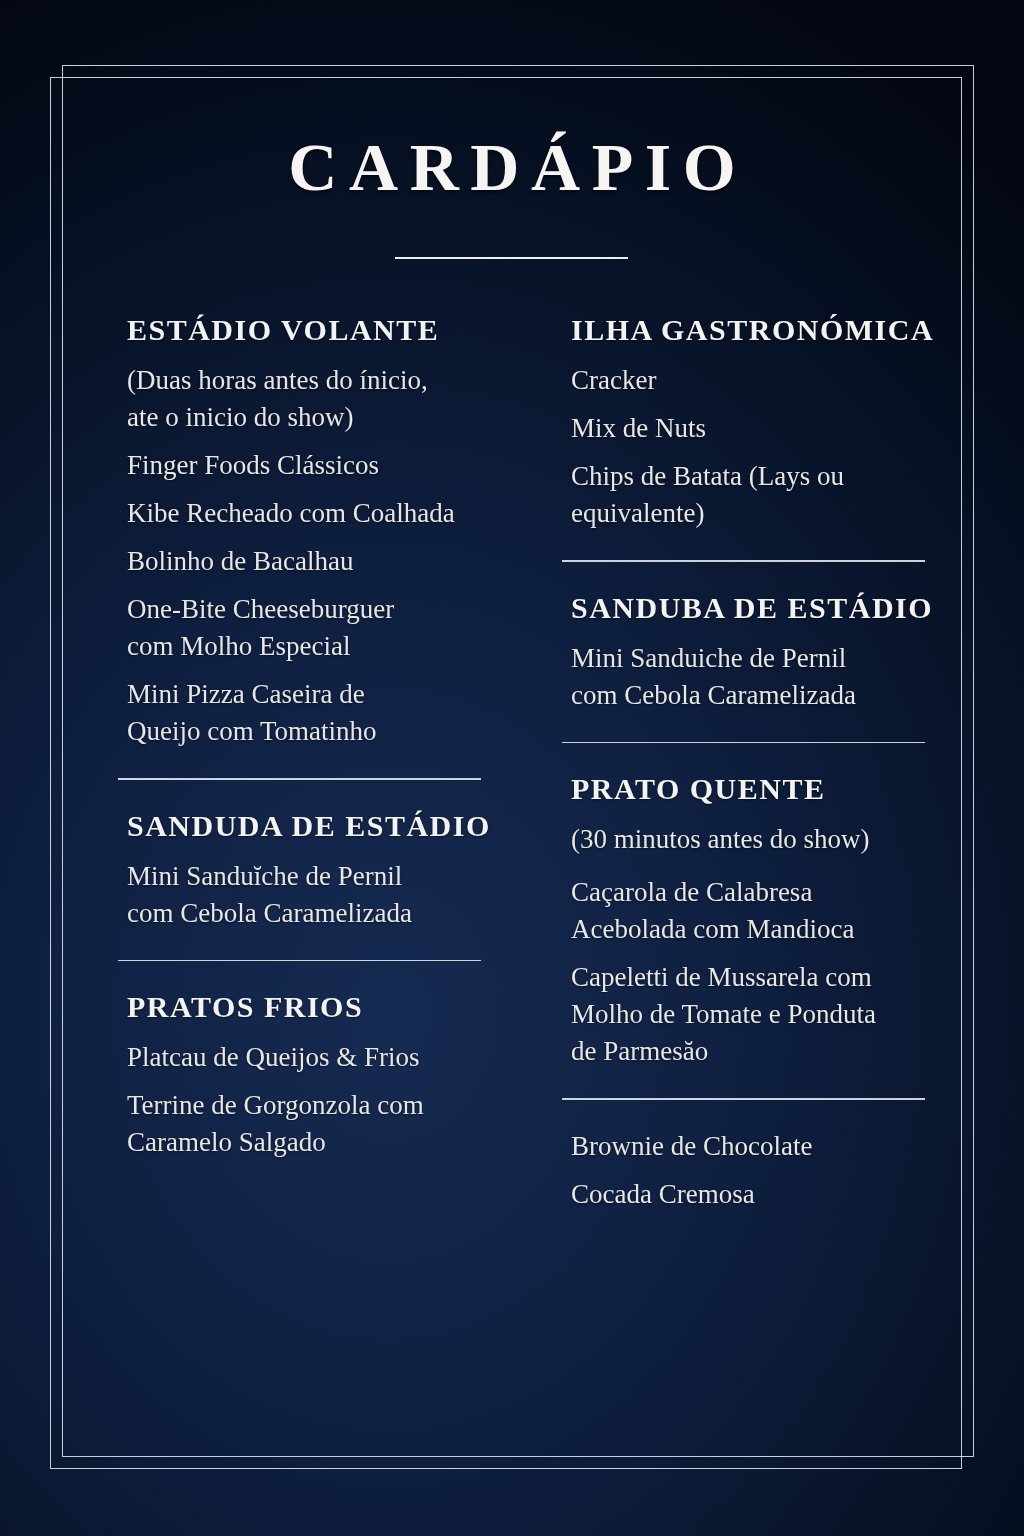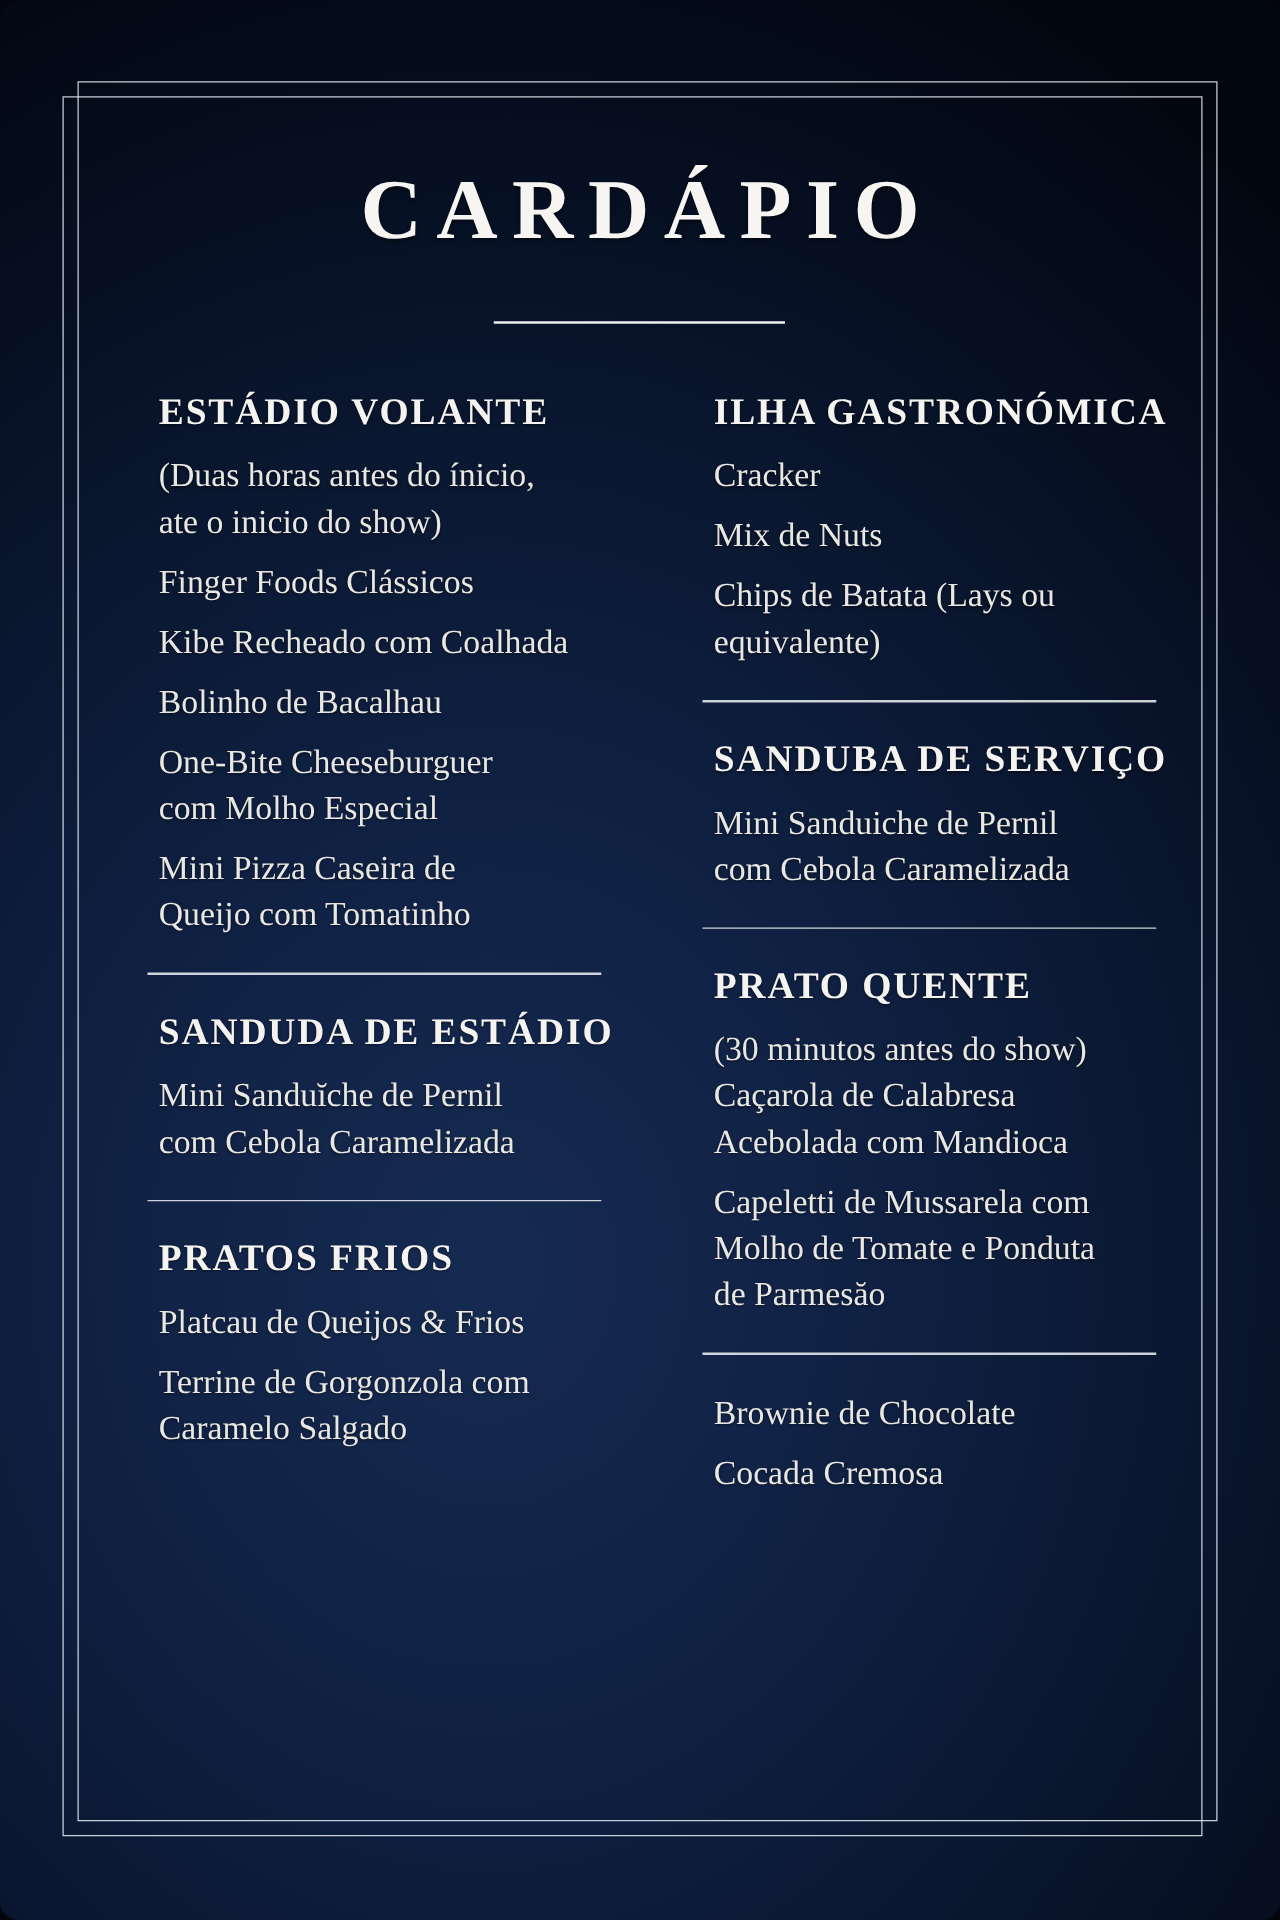--- a/index.html
+++ b/index.html
@@ -10,21 +10,20 @@
     overflow:hidden;
     background:
       radial-gradient(95% 75% at 38% 66%,
         #162b52 0%,
         #0f2042 34%,
         #0a1730 58%,
         #050d1d 82%,
         #020610 100%);
     font-family:"Liberation Serif","DejaVu Serif",serif;
     color:#eae8e3;
-    border-radius:15px;
   }
   
   .frame {
     position:absolute;
     width:912px;
     height:1392px;
     border:1.5px solid rgba(226,233,241,0.88);
     box-sizing:border-box;
     pointer-events:none;
   }
@@ -70,21 +69,21 @@
   }
   .section-subtitle, .menu-item {
     margin:0 0 11px 0;
     font-size:27px;
     line-height:37px;
     font-weight:400;
     color:#e9e7e2;
     white-space:pre-line;
     text-shadow:0 1px 2px rgba(0,0,0,0.5);
   }
-  .section-subtitle.tight { margin-bottom:0; }
+  .section-subtitle.tight { margin-bottom:16px; }
   .section-divider {
     height:1.5px;
     width:363px;
     margin:28px 0 28px -9px;
     background:rgba(240,243,247,0.85);
   }
 </style>
 </head>
 <body>
 
@@ -136,21 +135,21 @@
       <h2 class="section-heading">ILHA GASTRONÓMICA</h2>
       <p class="menu-item">Cracker</p>
       <p class="menu-item">Mix de Nuts</p>
       <p class="menu-item">Chips de Batata (Lays ou
 equivalente)</p>
     </section>
 
     <div class="section-divider"></div>
 
     <section class="menu-section">
-      <h2 class="section-heading">SANDUBA DE SERVIÇO</h2>
+      <h2 class="section-heading">SANDUBA DE ESTÁDIO</h2>
       <p class="menu-item">Mini Sanduiche de Pernil
 com Cebola Caramelizada</p>
     </section>
 
     <div class="section-divider"></div>
 
     <section class="menu-section">
       <h2 class="section-heading">PRATO QUENTE</h2>
       <p class="section-subtitle tight">(30 minutos antes do show)</p>
       <p class="menu-item">Caçarola de Calabresa

